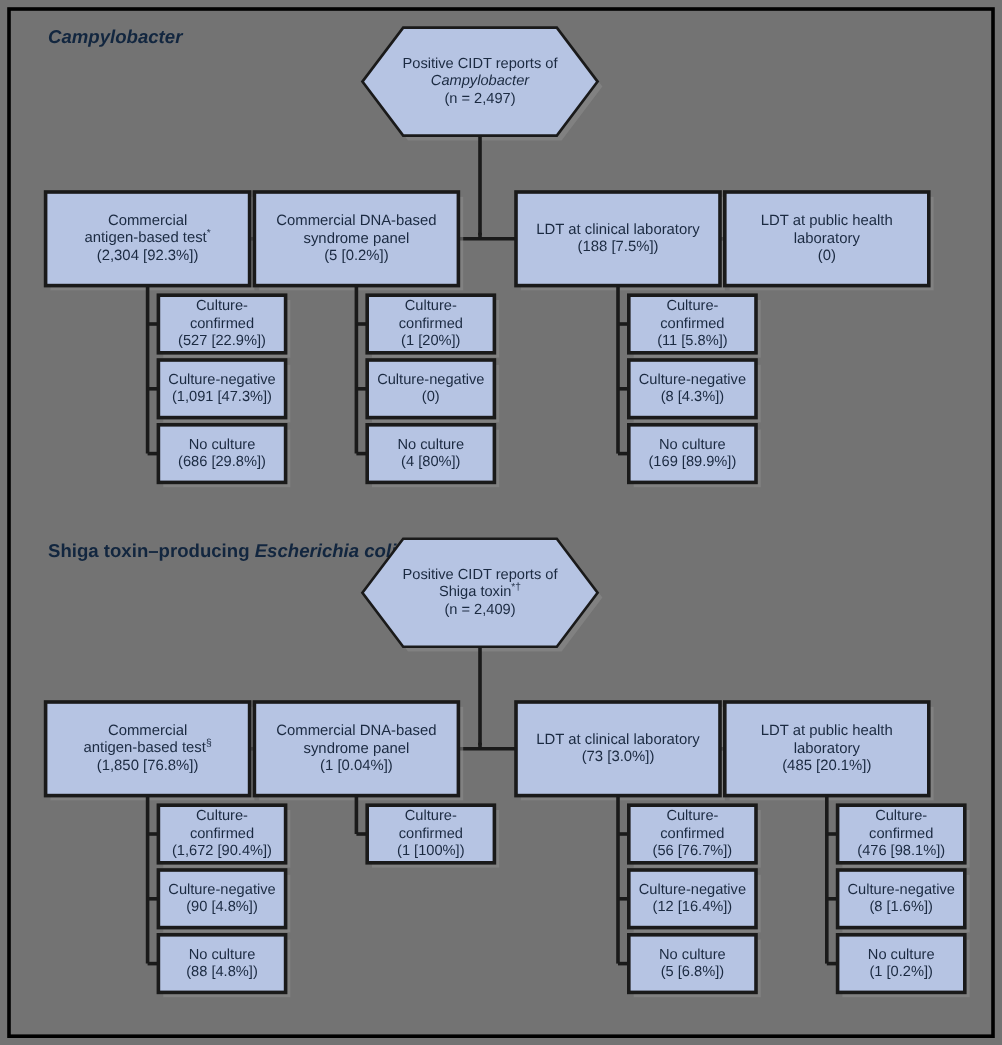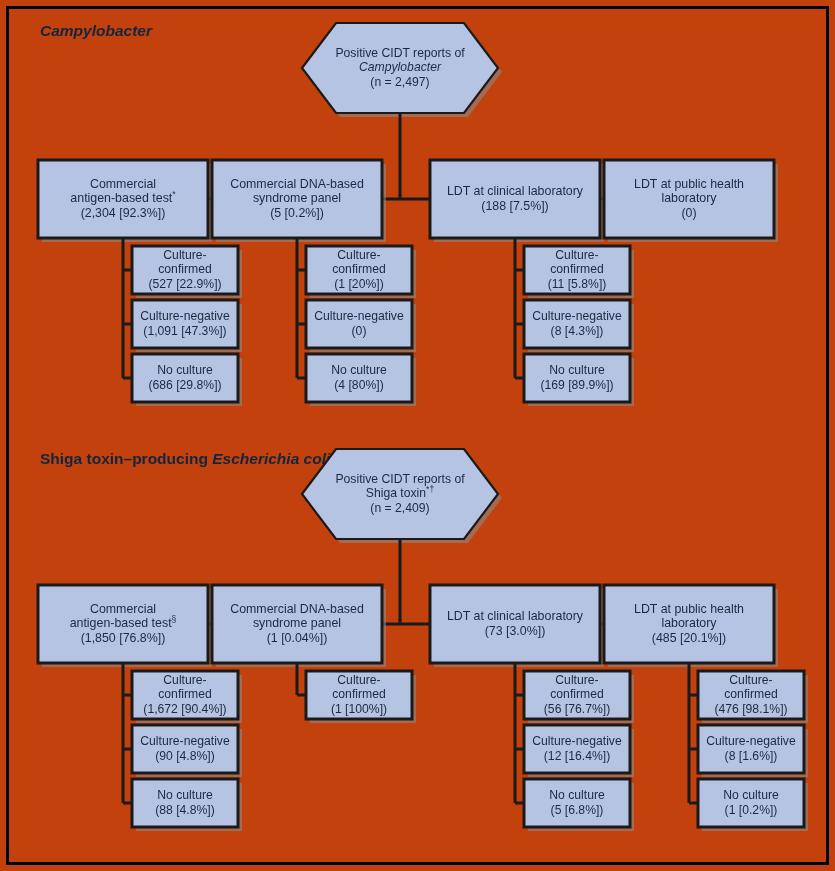--- a/index.html
+++ b/index.html
@@ -7,21 +7,21 @@
     padding: 0;
     background: #ffffff;
   }
   body {
     font-family: "Liberation Sans", sans-serif;
   }
   #figure-root {
     position: relative;
     width: 835px;
     height: 871px;
-    background: #c2410c;
+    background: #737373;
     box-sizing: border-box;
     overflow: hidden;
     text-decoration: underline;
   }
   #figure-border {
     position: absolute;
     left: 6px;
     top: 6px;
     width: 823px;
     height: 859px;

